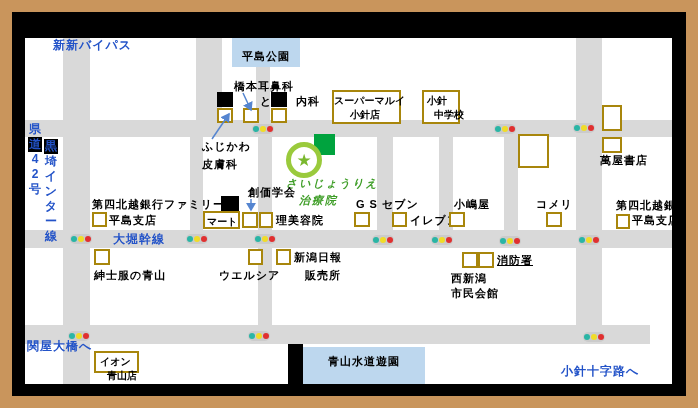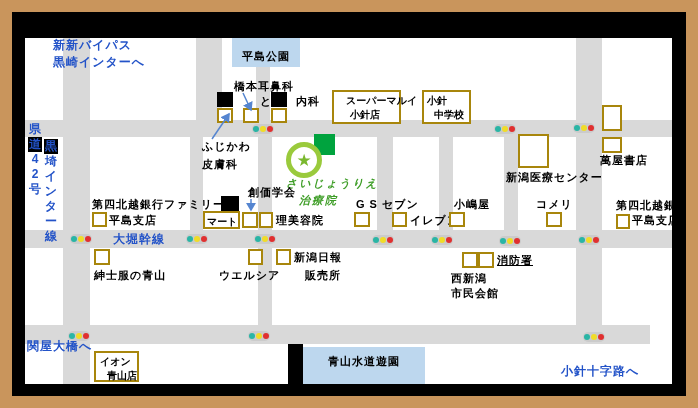--- a/index.html
+++ b/index.html
@@ -61,21 +61,20 @@
   <div class="park" style="left:278px;top:309px;width:122px;height:37px;">
     <span class="lbl" style="margin-top:8px;">青山水道遊園</span>
   </div>
   <div class="park" style="left:207px;top:0;width:68px;height:29px;padding-top:0;">
     <span class="lbl" style="margin-top:12px;">平島公園</span>
   </div>
 
   <div class="gap" style="left:263px;top:306px;width:15px;height:40px;"></div>
 
   <div class="lbl blue" style="left:28px;top:1px;">新新バイパス</div>
-  <div class="lbl blue" style="left:28px;top:18px;">黒崎インターへ</div>
   <div class="lbl blue" style="left:2px;top:274px;margin-top:28px;">関屋大橋へ</div>
   <div class="lbl blue" style="left:536px;top:327px;">小針十字路へ</div>
   <div class="lbl blue" style="left:88px;top:195px;">大堀幹線</div>
 
   <div class="vcol" style="left:3px;top:84px;">
       <span>県</span>
       <span class="hl">道</span>
       <span>4</span>
       <span>2</span>
       <span>号</span>
@@ -93,42 +92,41 @@
   <div class="tofu" style="left:192px;top:54px;width:16px;height:15px;"></div>
   <div class="tofu" style="left:246px;top:54px;width:16px;height:15px;"></div>
   <div class="lbl" style="left:209px;top:42px;">橋本耳鼻科</div>
   <div class="lbl" style="left:235px;top:57px;">と</div>
   <div class="lbl" style="left:271px;top:57px;">内科</div>
   <div class="gbox" style="left:192px;top:70px;width:16px;height:15px;"></div>
   <div class="gbox" style="left:218px;top:70px;width:16px;height:15px;"></div>
   <div class="gbox" style="left:246px;top:70px;width:16px;height:15px;"></div>
 
   <div class="gbox" style="left:307px;top:52px;width:69px;height:34px;">
-    <div class="boxlbl" style="left:12px;top:2px;text-align:right;">スーパーマルイ</div>
+    <div class="boxlbl" style="left:0;top:2px;text-align:right;">スーパーマルイ</div>
     <div class="boxlbl" style="left:16px;top:16px;">小針店</div>
   </div>
-  <div class="gbox" style="left:397px;top:52px;width:49px;height:34px;">
+  <div class="gbox" style="left:397px;top:52px;width:38px;height:34px;">
     <div class="boxlbl" style="left:3px;top:2px;">小針</div>
     <div class="boxlbl" style="left:10px;top:16px;">中学校</div>
   </div>
 
   <div class="lbl" style="left:177px;top:102px;">ふじかわ</div>
   <div class="lbl" style="left:177px;top:120px;">皮膚科</div>
 
   <div class="logo-sq" style="left:289px;top:96px;width:21px;height:21px;"></div>
   <div class="logo-ring" style="left:261px;top:104px;width:36px;height:36px;">
     <span class="star">★</span>
   </div>
   <div class="lbl green" style="left:261px;top:139px;">さいじょうりえ</div>
   <div class="lbl green" style="left:274px;top:156px;">治療院</div>
 
   <div class="lbl" style="left:223px;top:148px;">創価学会</div>
 
   <div class="gbox" style="left:493px;top:96px;width:31px;height:34px;"></div>
-  <div class="lbl" style="left:481px;top:133px;">新潟医療センター</div>
   <div class="gbox" style="left:577px;top:67px;width:20px;height:26px;"></div>
   <div class="gbox" style="left:577px;top:99px;width:20px;height:16px;"></div>
   <div class="lbl" style="left:575px;top:116px;">萬屋書店</div>
 
   <div class="gbox" style="left:67px;top:174px;width:15px;height:15px;"></div>
   <div class="lbl" style="left:67px;top:160px;">第四北越銀行</div>
   <div class="lbl" style="left:84px;top:176px;">平島支店</div>
   <div class="lbl" style="left:139px;top:160px;">ファミリー</div>
   <div class="tofu" style="left:196px;top:158px;width:18px;height:18px;"></div>
   <div class="gbox" style="left:178px;top:173px;width:37px;height:18px;">
@@ -156,21 +154,21 @@
   <div class="lbl" style="left:194px;top:231px;">ウエルシア</div>
   <div class="gbox" style="left:251px;top:211px;width:15px;height:16px;"></div>
   <div class="lbl" style="left:269px;top:213px;">新潟日報</div>
   <div class="lbl" style="left:280px;top:231px;">販売所</div>
   <div class="gbox" style="left:437px;top:214px;width:16px;height:16px;"></div>
   <div class="gbox" style="left:453px;top:214px;width:16px;height:16px;"></div>
   <div class="lbl" style="left:472px;top:216px;text-decoration:underline;">消防署</div>
   <div class="lbl" style="left:426px;top:234px;">西新潟</div>
   <div class="lbl" style="left:426px;top:249px;">市民会館</div>
 
-  <div class="gbox" style="left:69px;top:313px;width:45px;height:31px;">
+  <div class="gbox" style="left:69px;top:313px;width:45px;height:22px;">
     <div class="boxlbl" style="left:4px;top:2px;">イオン</div>
     <div class="boxlbl" style="left:11px;top:16px;">青山店</div>
   </div>
 
   <div class="tl" style="left:227px;top:86px;">
       <i class="g"></i>
       <i class="y"></i>
       <i class="r"></i>
     </div>
   <div class="tl" style="left:469px;top:86px;">

